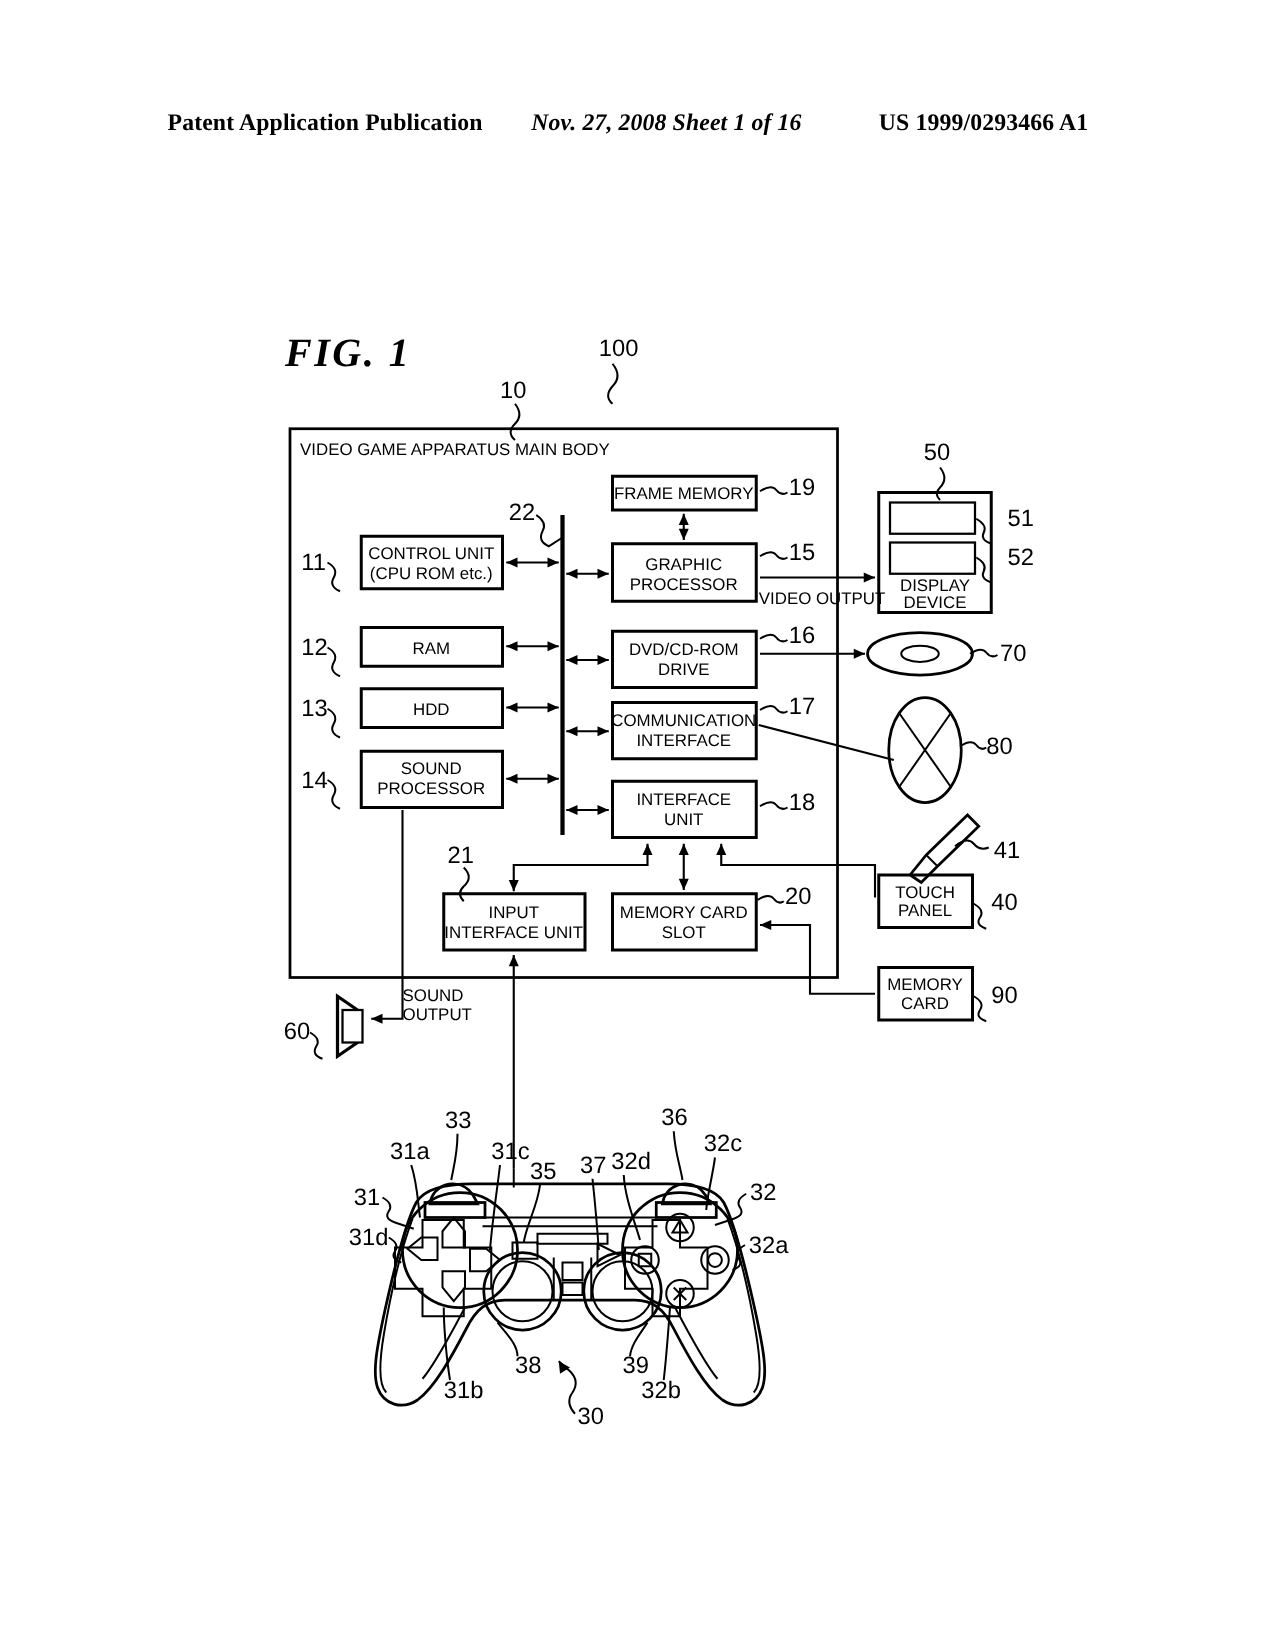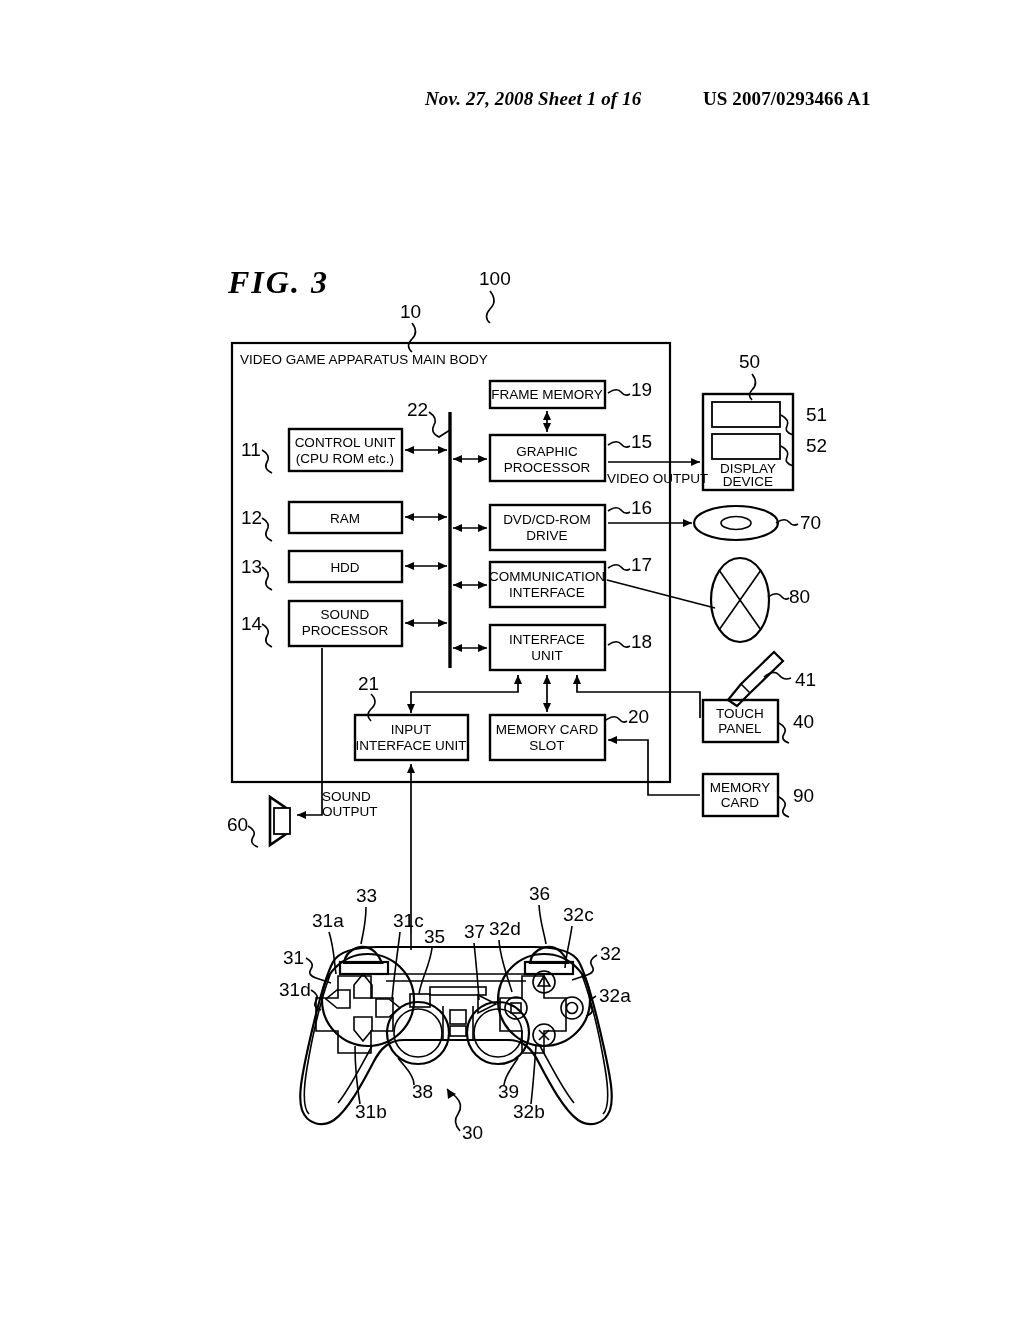--- a/index.html
+++ b/index.html
@@ -43,25 +43,26 @@
   .ref{font-size:19px;font-family:"Liberation Serif", serif;}
   .ctl{fill:none;stroke:#000;stroke-width:2.2;}
   .ctl-th{fill:none;stroke:#000;stroke-width:1.6;}
 </style>
 </head>
 <body>
 
 <div id="page">
 
   <div id="hdr">
+    <span class="h1">Patent Application Publication</span>
     <span class="h2">Nov. 27, 2008  Sheet 1 of 16</span>
-    <span class="h3">US 2007/0293466 A1</span>
+    <span class="h3">US 1999/0293466 A1</span>
   </div>
 
-  <div id="figlabel">FIG.  3</div>
+  <div id="figlabel">FIG.  1</div>
 
   <svg id="draw" viewBox="0 0 1024 1320">
 
     <text class="ref" x="400" y="318">10</text>
     <path class="lead" d="M412,323 q7,9 0,16 q-7,7 0,13"></path>
     <text class="ref" x="479" y="285">100</text>
     <path class="lead" d="M490,291 q8,10 0,18 q-7,8 0,14"></path>
 
     <rect class="frame" x="232" y="343" width="438" height="439"></rect>
     <text class="lbl" x="240" y="364">VIDEO GAME APPARATUS MAIN BODY</text>

